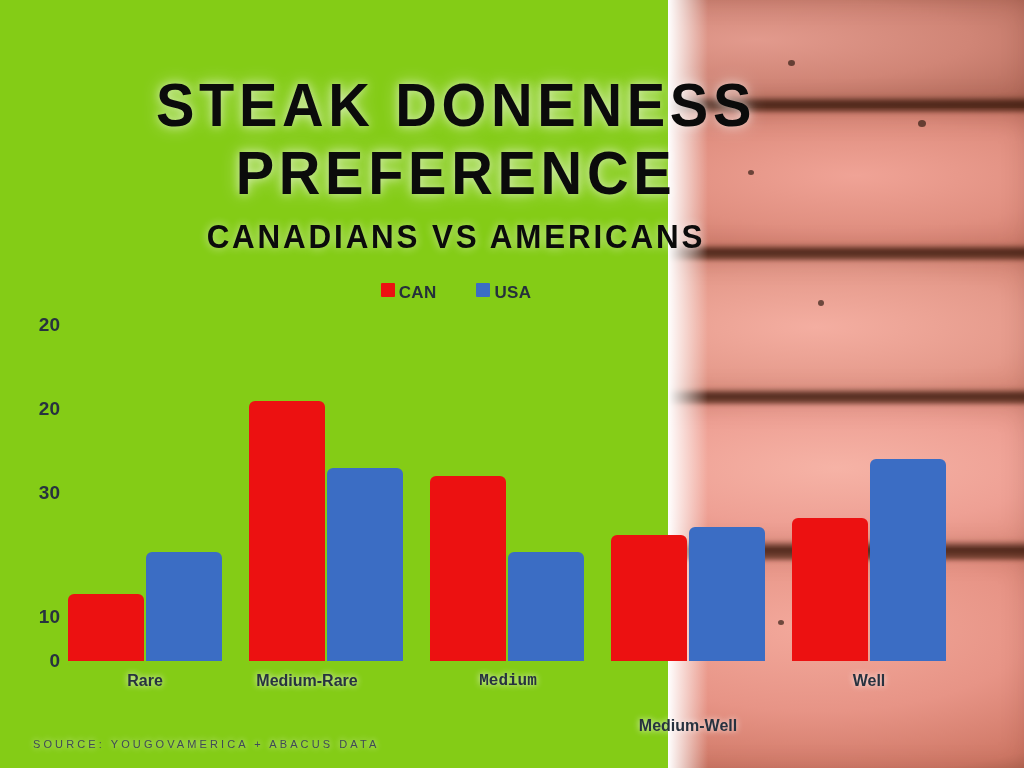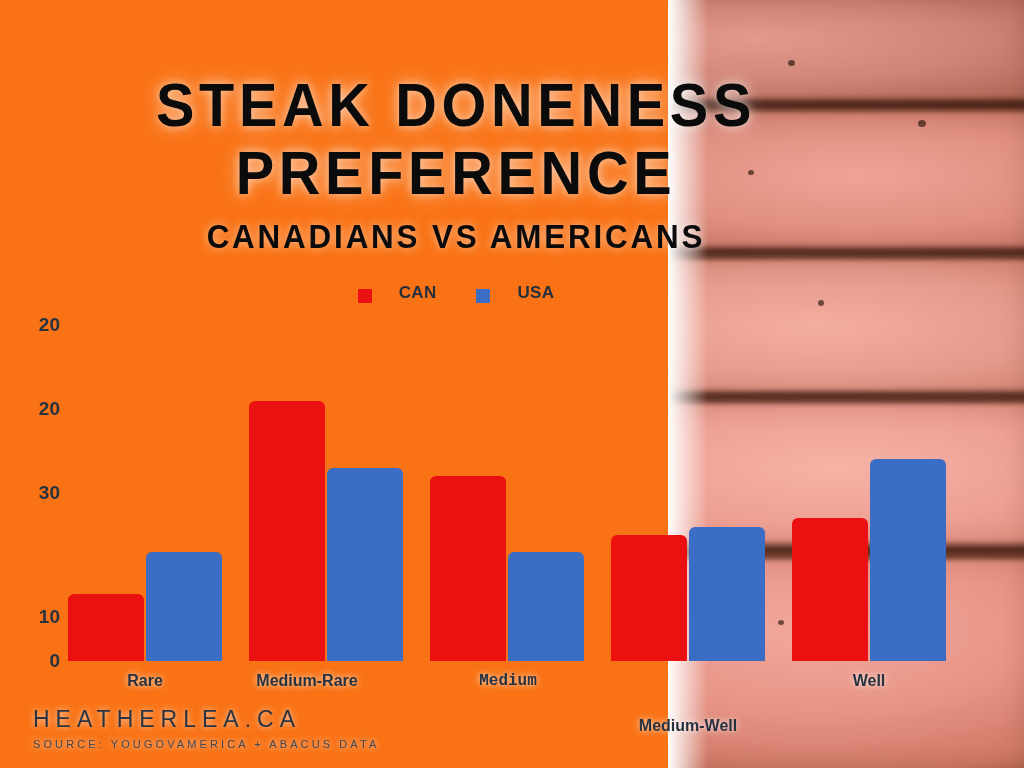--- a/index.html
+++ b/index.html
@@ -2,21 +2,21 @@
 <html><head>
 <meta charset="utf-8">
 <style>
   html,body{margin:0;padding:0;}
   body{
     width:1024px;height:768px;overflow:hidden;
     background:#ffffff;
     font-family:"Liberation Sans", sans-serif;
     position:relative;
   }
-  #stage{position:relative;width:1024px;height:768px;background:#f97316;overflow:hidden;}
+  #stage{position:relative;width:1024px;height:768px;background:#84cc16;overflow:hidden;}
 
   
   .photo{
     position:absolute;top:0;right:0;width:356px;height:768px;overflow:hidden;
   }
   .photo .slab{
     position:absolute;left:-30px;right:-10px;
     border-radius:6px;
     box-shadow:inset 0 0 30px rgba(90,35,20,.35);
   }
@@ -72,21 +72,21 @@
     font-size:33px;line-height:33px;letter-spacing:3px;
     text-shadow:0 0 10px rgba(255,255,255,.6);
     transform:scaleX(.95);
   }
 
   
   .legend{
     position:absolute;top:283px;left:0;width:912px;
     display:flex;justify-content:center;align-items:center;gap:40px;z-index:6;
   }
-  .legend-item{display:flex;align-items:flex-end;gap:27px;}
+  .legend-item{display:flex;align-items:flex-start;gap:4px;}
   .legend-swatch{width:14px;height:14px;display:inline-block;border-radius:1px;}
   .legend-label{font-size:17px;font-weight:bold;color:#25303b;letter-spacing:.3px;}
 
   
   .plot{position:absolute;left:0;top:0;width:1024px;height:768px;z-index:4;}
   .ytick{
     position:absolute;left:14px;width:46px;text-align:right;
     font-size:19px;font-weight:bold;color:#27323f;
     transform:translateY(-50%);
   }
@@ -173,17 +173,16 @@
     <div id="xlabels">
         <div class="xlabel" style="left: 145px;">Rare</div>
         <div class="xlabel" style="left: 307px;">Medium-Rare</div>
         <div class="xlabel" style="left: 508px; font-family: Liberation Mono, monospace;">Medium</div>
         <div class="xlabel" style="left: 688px; margin-top: 45px;">Medium-Well</div>
         <div class="xlabel" style="left: 869px;">Well</div>
       </div>
   </div>
 
   <div class="footer">
-    <div class="brand">HEATHERLEA.CA</div>
     <div class="source">SOURCE: YOUGOVAMERICA + ABACUS DATA</div>
   </div>
 
 </div>
 
 </body></html>

